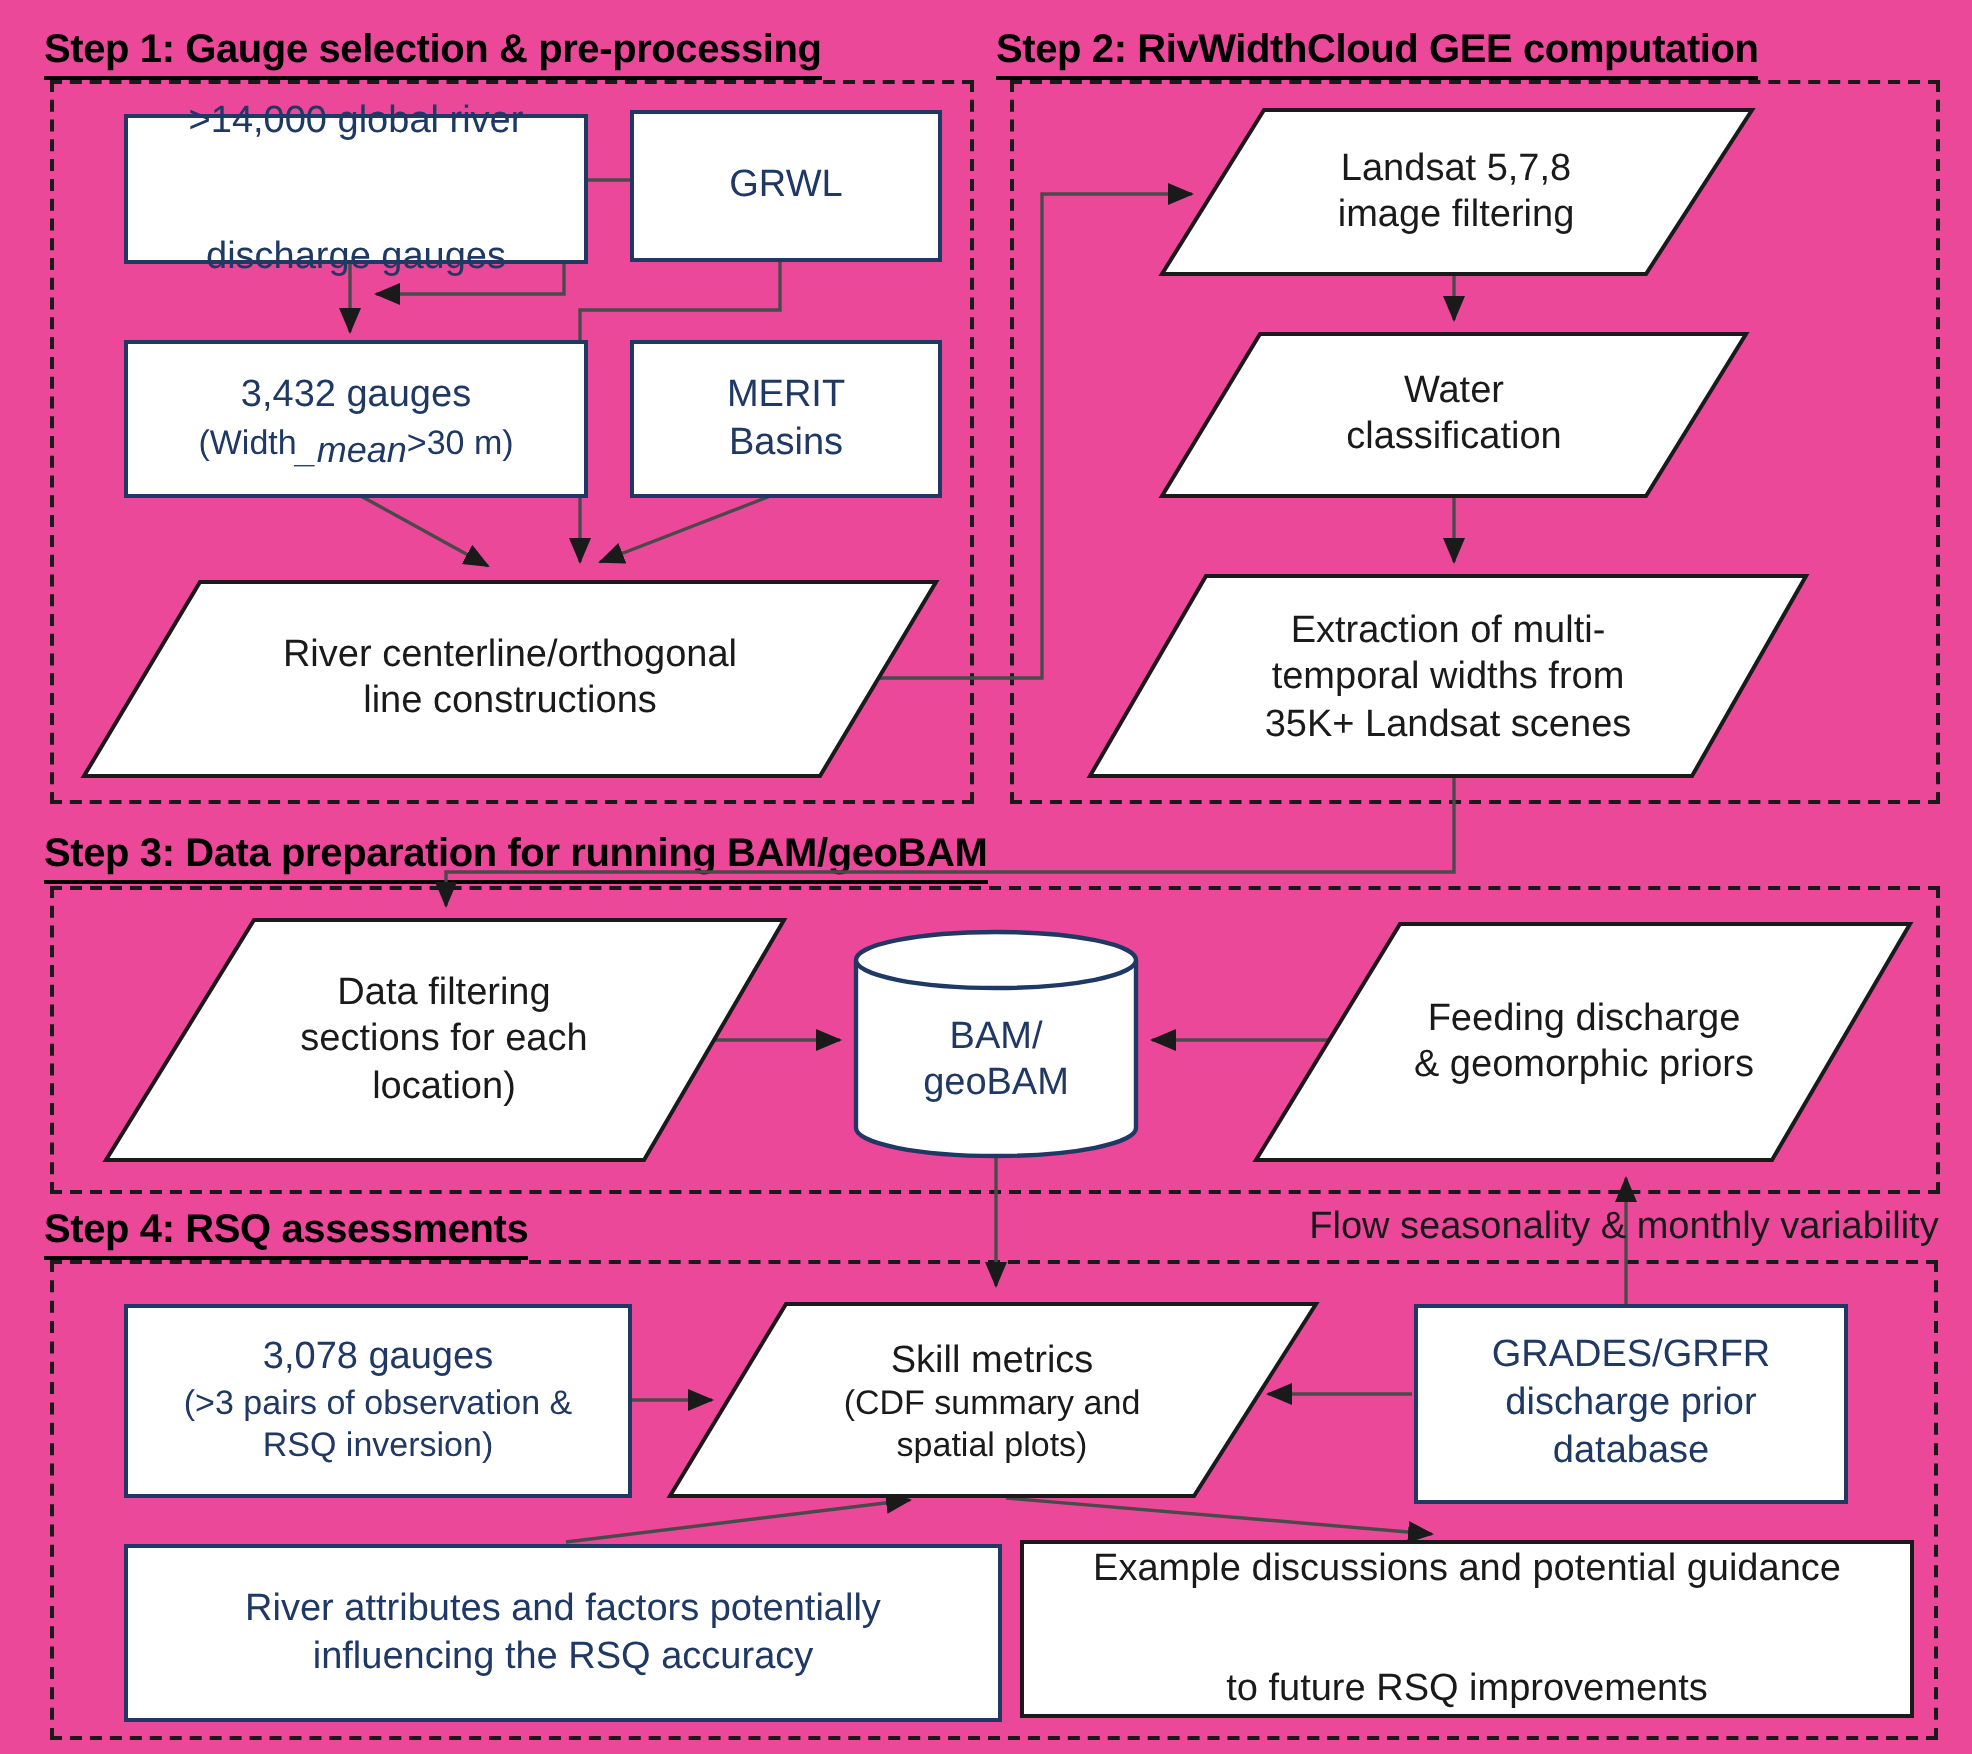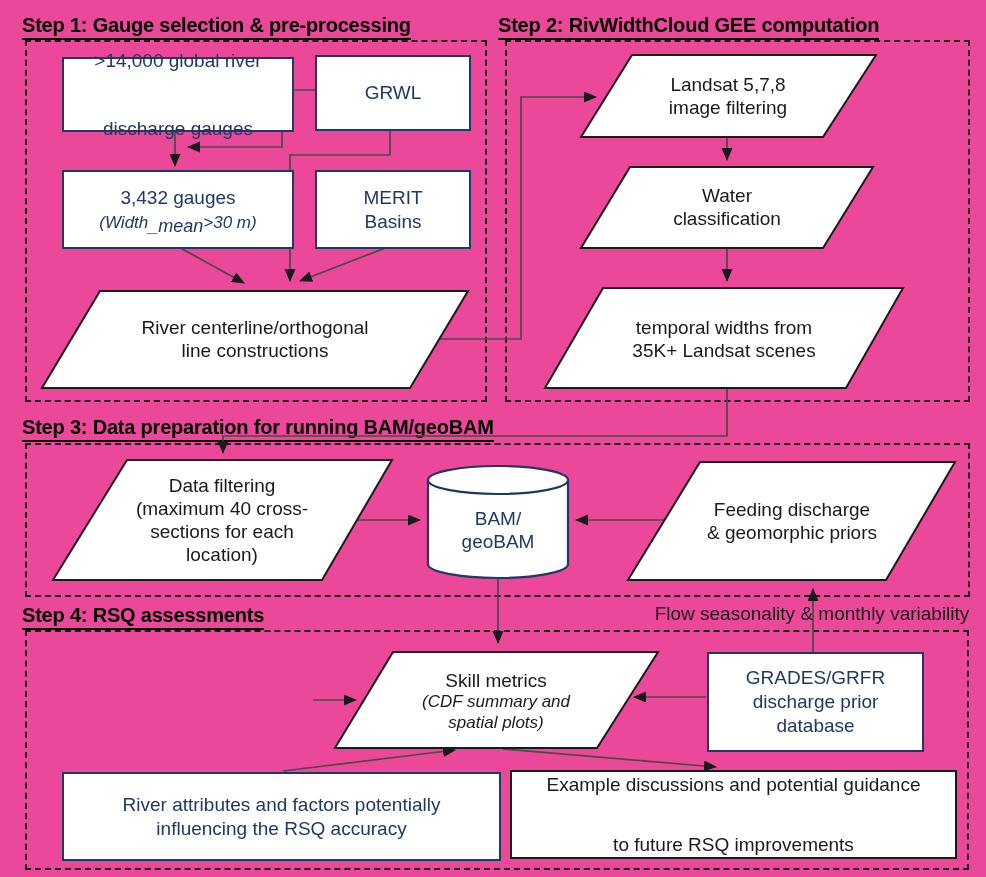--- a/index.html
+++ b/index.html
@@ -11,21 +11,21 @@
   svg.layer{position:absolute;left:0;top:0;}
   .bluebox{position:absolute;border:2px solid #1f3864;background:#fff;color:#1f3864;
            display:flex;flex-direction:column;justify-content:center;align-items:center;
            text-align:center;line-height:1.25;font-size:19px;}
   .blackbox{position:absolute;border:2px solid #1a1a1a;background:#fff;color:#1a1a1a;
            display:flex;flex-direction:column;justify-content:center;align-items:center;
            text-align:center;line-height:1.25;font-size:19px;}
   .lbl{position:absolute;display:flex;flex-direction:column;justify-content:center;align-items:center;
        text-align:center;line-height:1.22;font-size:19px;color:#1a1a1a;}
   .navy{color:#1f3864;}
-  .it{font-style:italic;font-size:17px;}
+  .it{font-size:17px;}
   .sub{font-size:18px;font-style:italic;position:relative;top:4px;}
   .nowrap{white-space:nowrap;}
 </style>
 </head>
 <body>
 
 <div class="canvas">
 
   <div class="dashed" style="left:25px;top:40px;width:458px;height:358px;"></div>
   <div class="dashed" style="left:505px;top:40px;width:461px;height:358px;"></div>
@@ -103,43 +103,48 @@
 
   <div class="lbl" style="left:608px;top:70px;width:240px;height:52px;justify-content:center;">
     <div>Landsat 5,7,8</div>
     <div>image filtering</div>
   </div>
   <div class="lbl" style="left:607px;top:181px;width:240px;height:52px;">
     <div>Water</div>
     <div>classification</div>
   </div>
   <div class="lbl" style="left:574px;top:302px;width:300px;height:74px;">
+    <div>Extraction of multi-</div>
     <div>temporal widths from</div>
     <div>35K+ Landsat scenes</div>
   </div>
 
   <div class="lbl" style="left:97px;top:470px;width:250px;height:100px;">
     <div>Data filtering</div>
-    <div>(maximum 40 cross-</div>
     <div>sections for each</div>
     <div>location)</div>
   </div>
   <div class="lbl navy" style="left:438px;top:505px;width:120px;height:50px;">
     <div>BAM/</div>
     <div>geoBAM</div>
   </div>
   <div class="lbl" style="left:667px;top:497px;width:250px;height:48px;">
     <div>Feeding discharge</div>
     <div>&amp; geomorphic priors</div>
   </div>
 
   <div class="lbl nowrap" style="left:638px;top:603px;width:348px;height:22px;">
     <div>Flow seasonality &amp; monthly variability</div>
   </div>
 
+  <div class="bluebox" style="left:62px;top:652px;width:250px;height:93px;">
+    <div>3,078 gauges</div>
+    <div class="it">(&gt;3 pairs of observation &amp;</div>
+    <div class="it">RSQ inversion)</div>
+  </div>
   <div class="lbl" style="left:396px;top:670px;width:200px;height:62px;">
     <div>Skill metrics</div>
     <div class="it">(CDF summary and</div>
     <div class="it">spatial plots)</div>
   </div>
   <div class="bluebox" style="left:707px;top:652px;width:213px;height:96px;">
     <div>GRADES/GRFR</div>
     <div>discharge prior</div>
     <div>database</div>
   </div>

